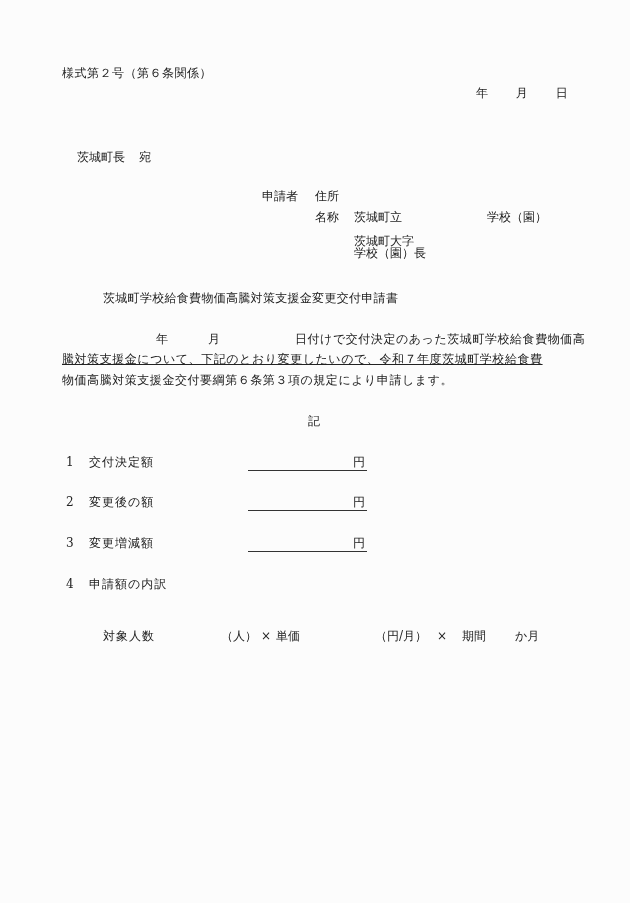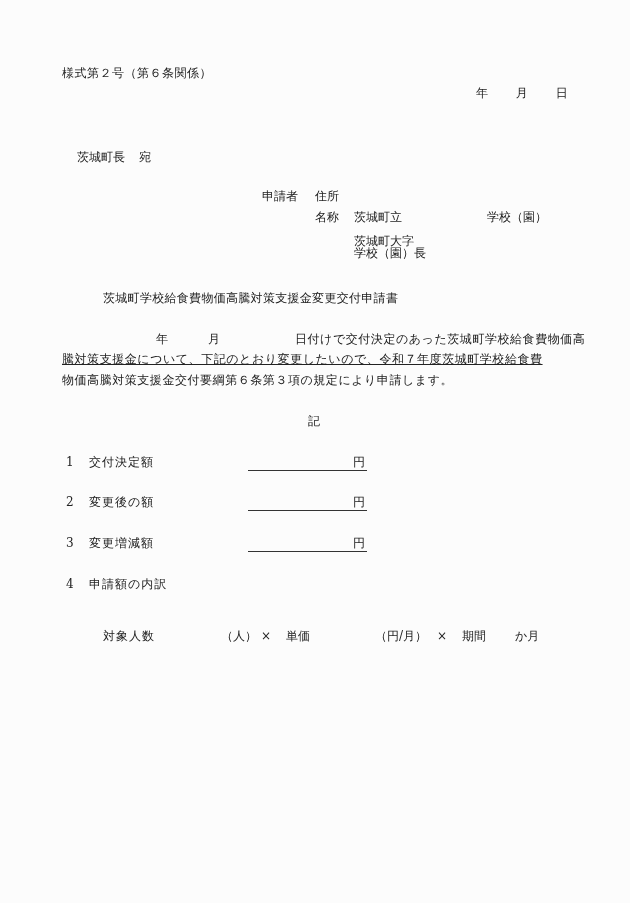--- a/index.html
+++ b/index.html
@@ -125,18 +125,18 @@
 
 <div class="abs" style="left:0;top:578px;width:630px;height:16px;">
   <span class="item-num">4</span>
   <span class="item-label">申請額の内訳</span>
 </div>
 
 <div class="abs breakdown-row">
   <span style="left:0;letter-spacing:1px;">対象人数</span>
   <span style="left:118px;">（人）</span>
   <span style="left:158px;">×</span>
-  <span style="left:183px;font-family:Liberation Serif, serif;">単価</span>
+  <span style="left:173px;font-family:Liberation Serif, serif;">単価</span>
   <span style="left:272px;">（円/月）</span>
   <span style="left:334px;">×</span>
   <span style="left:359px;">期間</span>
   <span style="left:412px;">か月</span>
 </div>
 
 </body></html>

